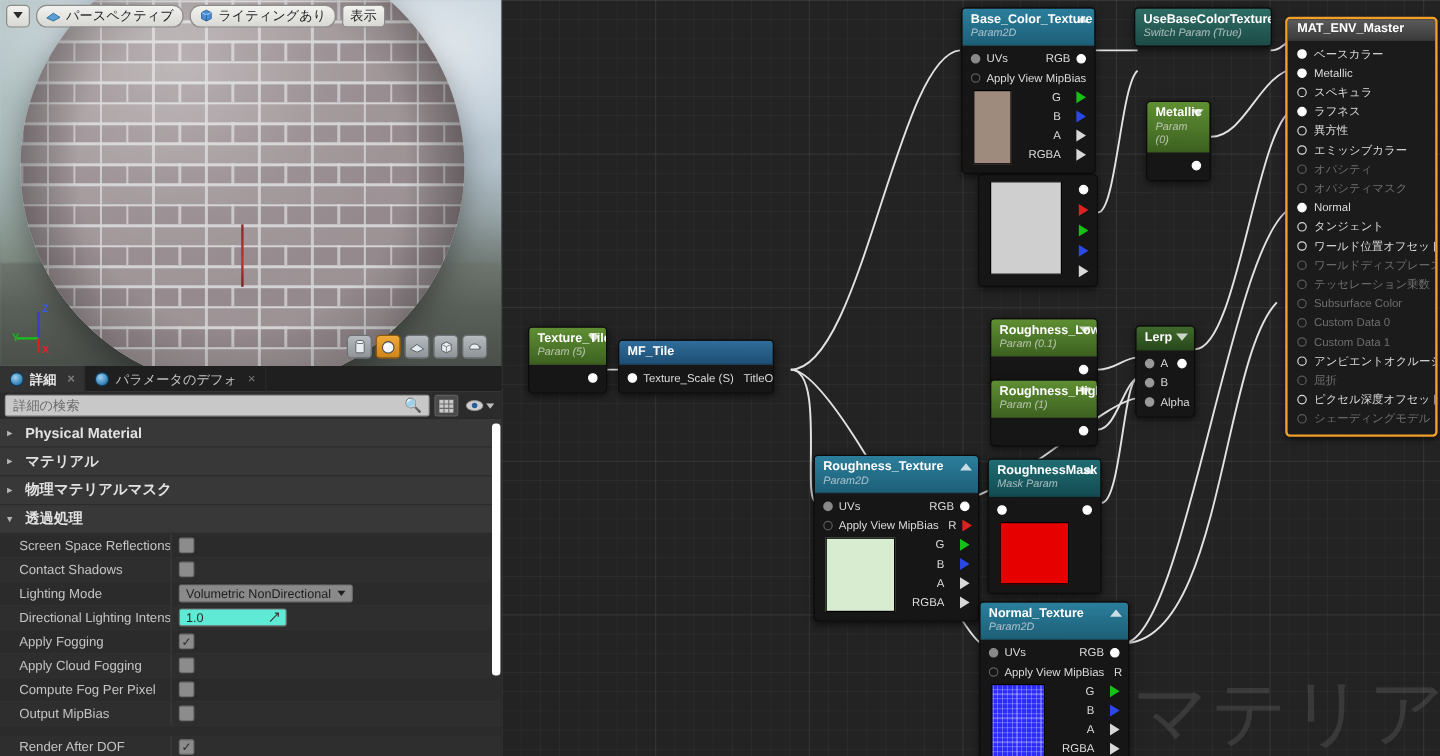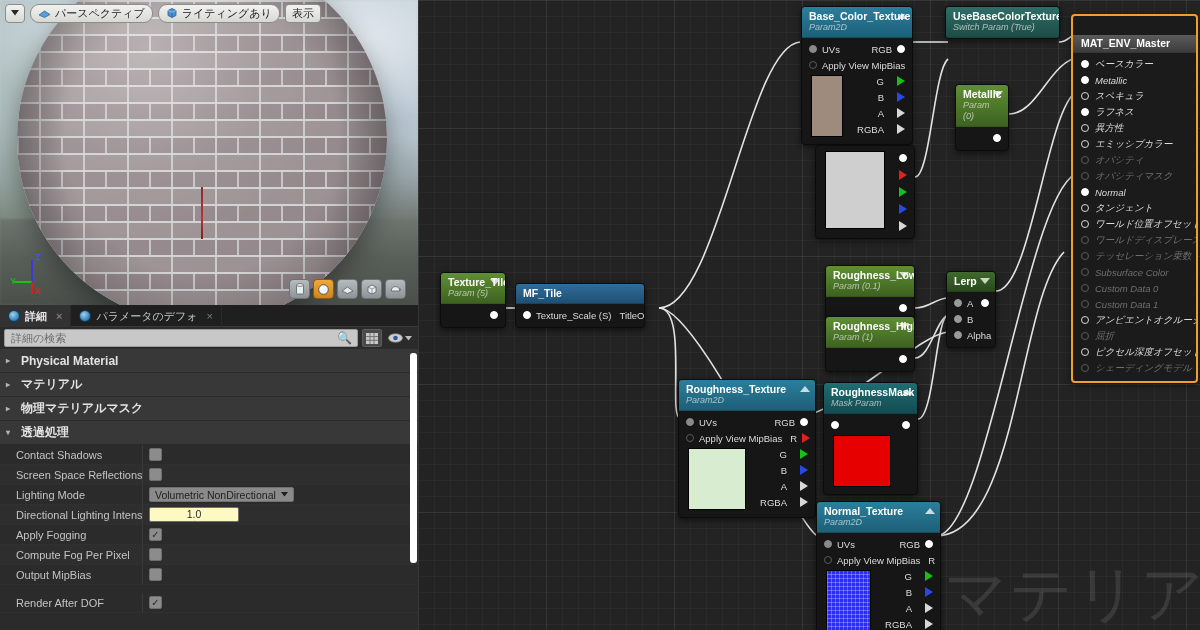--- a/index.html
+++ b/index.html
@@ -215,22 +215,22 @@
   }
   .combo {
     display: flex; align-items: center; gap: 5px;
     height: 15px; padding: 0 5px; background: #8a8a8a;
     border: 1px solid #707070; border-radius: 2px;
     font-size: 10.5px; color: #1e1e1e; cursor: pointer;
   }
   .numfield {
     display: flex; align-items: center; justify-content: space-between;
     width: 90px; height: 15px; padding: 0 5px;
-    background: #fef9c3; border: 1px solid #707070; border-radius: 2px;
-    font-size: 10.5px; color: #2a2a2a; cursor: text; flex-direction: column;
+    background: #5eead4; border: 1px solid #707070; border-radius: 2px;
+    font-size: 10.5px; color: #2a2a2a; cursor: text;
   }
   #details-scrollbar {
     position: absolute; right: 1px; top: 48px; width: 7px; height: 210px;
     background: #ffffff; border-radius: 3px;
   }
   .section-gap { height: 8px; background: #2b2b2b; }
 
   
   #graph {
     position: absolute; left: 418px; top: 0; width: 782px; height: 630px;
@@ -274,21 +274,21 @@
     border-bottom: none; border-top: 6px solid rgba(255,255,255,.75);
   }
   
   .hdr-texture { background: linear-gradient(180deg, #2b7f9c, #1d5f78); }
   .hdr-scalar  { background: linear-gradient(180deg, #5f8f33, #3d6220); }
   .hdr-vector  { background: linear-gradient(180deg, #9a8030, #6d5a1d); }
   .hdr-switch  { background: linear-gradient(180deg, #2e6e66, #1d4c47); }
   .hdr-mask    { background: linear-gradient(180deg, #1f6d72, #134c52); }
   .hdr-func    { background: linear-gradient(180deg, #2f6d9b, #1f4f74); }
   .hdr-lerp    { background: linear-gradient(180deg, #3f6a2c, #2a491d); }
-  .hdr-master  { background: linear-gradient(180deg, #5b5b5b, #3c3c3c); margin-top: 19px; }
+  .hdr-master  { background: linear-gradient(180deg, #5b5b5b, #3c3c3c); }
 
   .node-body { padding: 3px 0 4px 0; position: relative; }
   .pin-row {
     display: flex; align-items: center; height: 16px;
     padding: 0 7px; justify-content: space-between; gap: 8px;
   }
   .pin-left { display: flex; align-items: center; gap: 5px; }
   .pin-right { display: flex; align-items: center; gap: 5px; margin-left: auto; }
   .pin-label { font-size: 9.5px; color: #dcdcdc; white-space: nowrap; }
   .pin-label.dim { color: #6e6e6e; }
@@ -311,21 +311,21 @@
   .pin.arrow.g { border-left-color: #16c016; }
   .pin.arrow.b { border-left-color: #2a48e8; }
   .pin.arrow.w { border-left-color: #d8d8d8; }
   .swatch {
     margin: 2px 7px 3px 9px; border: 1px solid #000;
   }
   .node.master {
     border: 2px solid #f0a02a; background: #1b1b1b;
   }
   .master-row {
-    display: flex; align-items: center; gap: 6px; height: 16px; padding-left: 8px; font-style: italic;
+    display: flex; align-items: center; gap: 6px; height: 16px; padding-left: 8px;
   }
 </style>
 </head>
 <body>
 
 <div id="app">
 
   <div id="left-column">
 
     <div id="viewport">
@@ -459,27 +459,27 @@
         <div class="cat-row">
           <span class="cat-arrow">▸</span>
           <span>物理マテリアルマスク</span>
         </div>
         <div class="cat-row">
           <span class="cat-arrow">▾</span>
           <span>透過処理</span>
         </div>
 
         <div class="prop-row">
-          <div class="prop-label">Contact Shadows</div>
+          <div class="prop-label">Screen Space Reflections</div>
           <div class="prop-value">
             <div class="chk"></div>
           </div>
         </div>
         <div class="prop-row">
-          <div class="prop-label">Screen Space Reflections</div>
+          <div class="prop-label">Contact Shadows</div>
           <div class="prop-value">
             <div class="chk"></div>
           </div>
         </div>
         <div class="prop-row">
           <div class="prop-label">Lighting Mode</div>
           <div class="prop-value">
             <div class="combo">
               <span>Volumetric NonDirectional</span>
               <svg width="7" height="5" viewBox="0 0 7 5">
@@ -499,20 +499,26 @@
             </div>
           </div>
         </div>
         <div class="prop-row">
           <div class="prop-label">Apply Fogging</div>
           <div class="prop-value">
             <div class="chk">✓</div>
           </div>
         </div>
         <div class="prop-row">
+          <div class="prop-label">Apply Cloud Fogging</div>
+          <div class="prop-value">
+            <div class="chk"></div>
+          </div>
+        </div>
+        <div class="prop-row">
           <div class="prop-label">Compute Fog Per Pixel</div>
           <div class="prop-value">
             <div class="chk"></div>
           </div>
         </div>
         <div class="prop-row">
           <div class="prop-label">Output MipBias</div>
           <div class="prop-value">
             <div class="chk"></div>
           </div>

